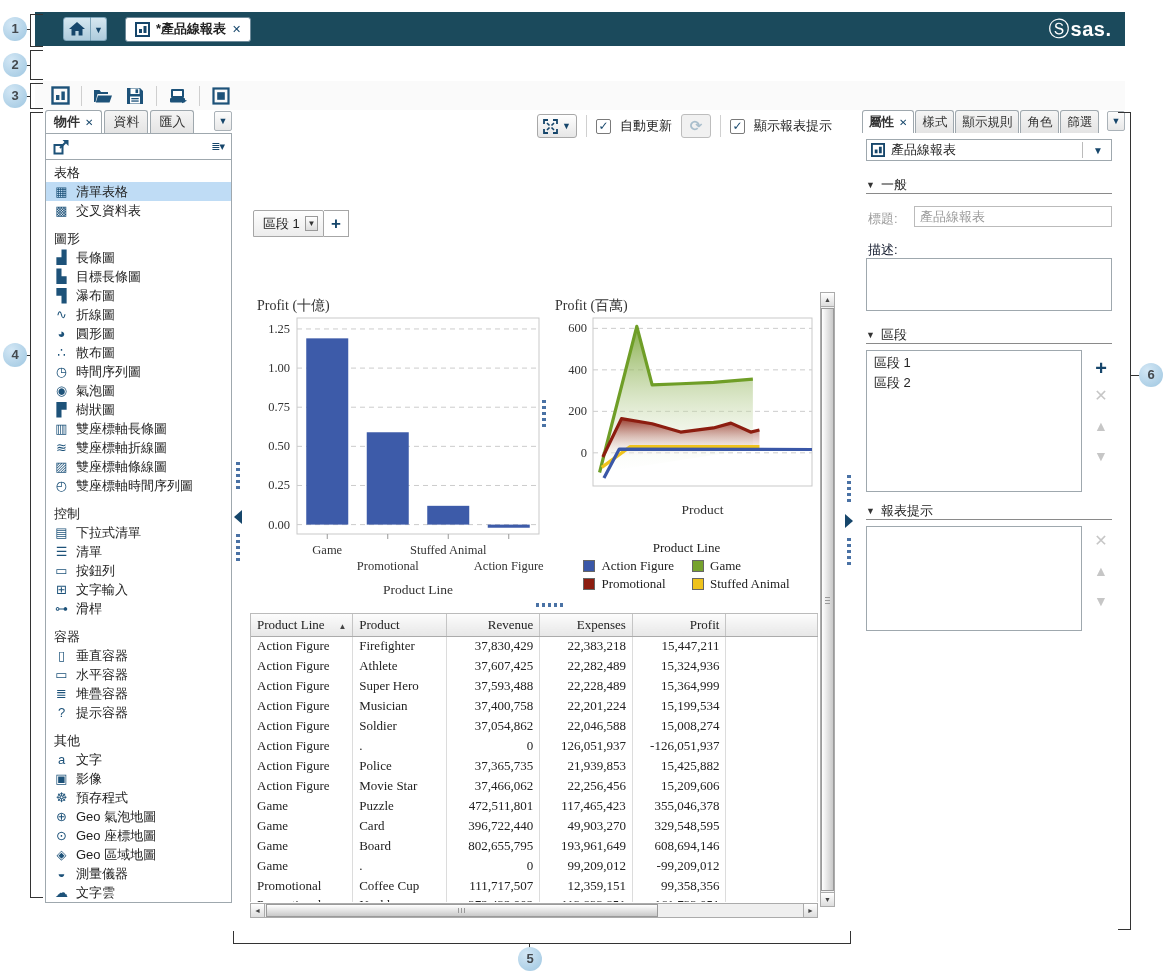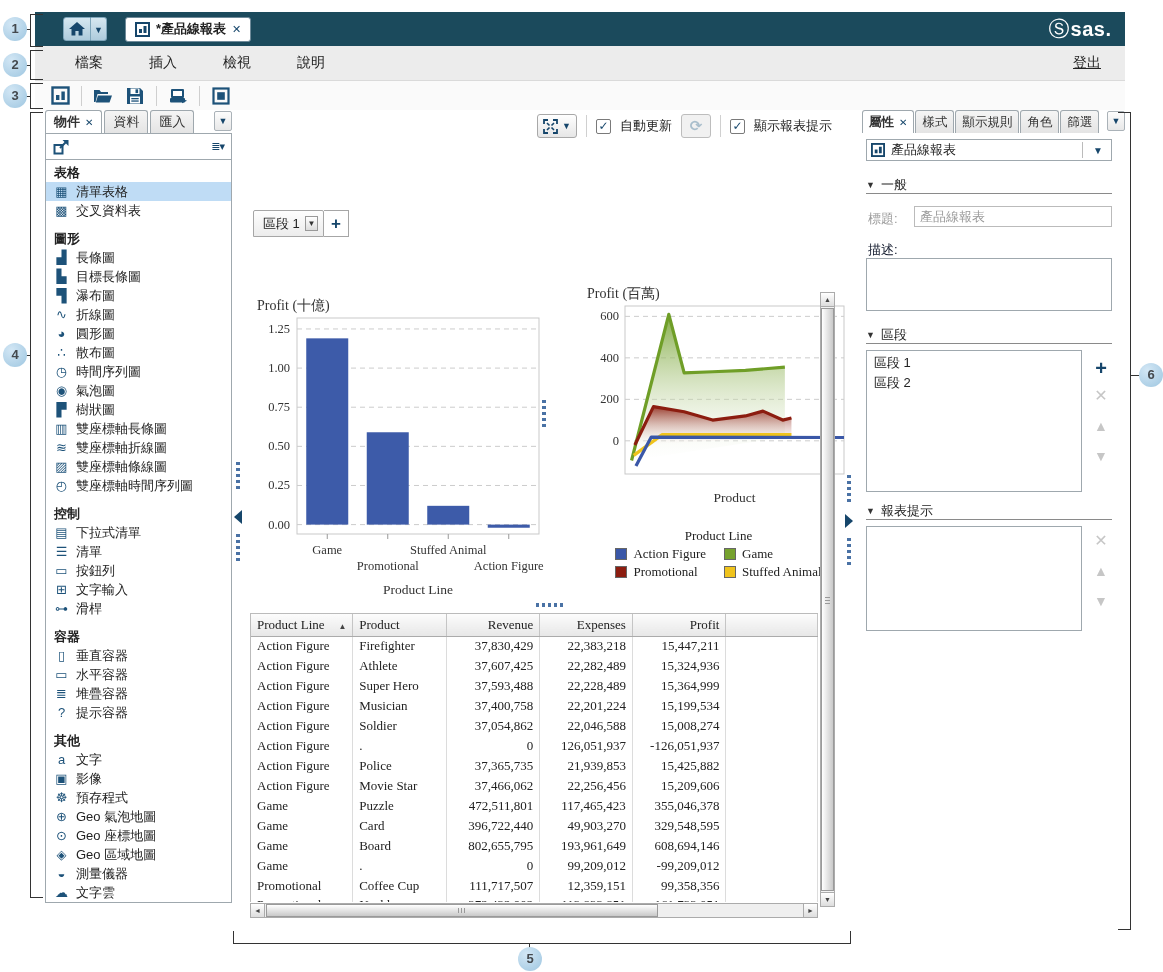--- a/index.html
+++ b/index.html
@@ -54,21 +54,21 @@
           border-radius:3px 3px 0 0; margin-right:2px; color:#333; }
   .ptab.active { background:#fff; font-weight:bold; height:23px; }
   .ptab .x { color:#16466B; font-weight:bold; font-size:10px; }
   .ptab-dd { margin-left:auto; width:18px; height:20px; border:1px solid #AAB2B8; background:linear-gradient(#FDFDFD,#E8E8E8);
              color:#16466B; font-size:9px; text-align:center; line-height:19px; border-radius:2px; }
   .panel-iconrow { position:absolute; left:0; top:23px; width:100%; height:26px; border:1px solid #9FA8AE; border-bottom:none;
                    background:#fff; display:flex; align-items:center; padding:0 7px; }
   .collapse-ic { margin-left:auto; color:#16466B; font-size:11px; letter-spacing:-1px; }
   .obj-list { position:absolute; left:0; top:49px; width:100%; bottom:0; border:1px solid #9FA8AE; background:#fff;
               overflow:hidden; padding-top:3px; font-size:13px; }
-  .sec-h { font-weight:bold; padding:1px 8px; height:19px; line-height:18px; }
+  .sec-h { font-weight:normal; padding:1px 8px; height:19px; line-height:18px; }
   .sec-gap { height:9px; }
   .obj-item { display:flex; align-items:center; gap:7px; height:19px; padding:0 8px; white-space:nowrap; }
   .obj-item.sel { background:#BFDCF5; }
   .obj-ico { width:15px; color:#1D5279; font-size:13px; line-height:19px; text-align:center; flex:none; }
 
   
   .splitter { position:absolute; top:98px; width:8px; height:820px; }
   .grip-dots { position:absolute; left:2px; width:4px; height:30px;
                background:repeating-linear-gradient(to bottom,#4A72A5 0 3px,transparent 3px 6px); }
   .arr-left  { position:absolute; left:0; width:0; height:0; border-top:7px solid transparent; border-bottom:7px solid transparent; border-right:8px solid #16466B; }
@@ -94,21 +94,21 @@
   .section-tabs { position:absolute; left:5px; top:100px; height:27px; display:flex; align-items:flex-end; }
   .sec-tab { height:27px; border:1px solid #A6A6A6; background:linear-gradient(#FEFEFE,#ECECEC);
              display:flex; align-items:center; gap:5px; padding:0 5px 0 9px; font-size:13px; border-radius:2px 2px 0 0; }
   .sec-tab .dd { width:13px; height:15px; border:1px solid #999; background:linear-gradient(#FFF,#DDD);
                  font-size:8px; line-height:14px; text-align:center; color:#333; }
   .plus-btn { width:25px; height:27px; border:1px solid #A6A6A6; border-left:none; background:#fff;
               color:#16466B; font-size:17px; font-weight:bold; text-align:center; line-height:25px; }
 
   .chart-box { position:absolute; background:#fff; }
   #barChart { left:7px; top:184px; width:290px; height:314px; }
-  #areaChart { left:307px; top:172px; width:263px; height:314px;margin-left:32px; }
+  #areaChart { left:307px; top:184px; width:263px; height:314px; }
   .legend { text-align:center; font-family:"Liberation Serif","DejaVu Serif",serif; font-size:13px; margin-top:2px; }
   .legend-grid { display:inline-grid; grid-template-columns:auto auto; gap:2px 18px; text-align:left; margin-top:2px; }
   .legend-entry { display:flex; align-items:center; gap:6px; }
   .legend-swatch { width:12px; height:12px; border:1px solid #666; flex:none; }
 
   .grip-v { position:absolute; width:4px; background:repeating-linear-gradient(to bottom,#4A72A5 0 3px,transparent 3px 6px); }
   .grip-h { position:absolute; height:4px; background:repeating-linear-gradient(to right,#4A72A5 0 3px,transparent 3px 6px); }
 
   
   .dtable-wrap { position:absolute; left:2px; top:503px; width:568px; height:289px; overflow:hidden;
@@ -203,29 +203,20 @@
       <span>*產品線報表</span>
       <span class="x">✕</span>
     </div>
     <div class="sas-logo">
       <span class="medallion">Ⓢ</span>
         <span class="word">sas</span>
         <span class="dot">.</span>
     </div>
   </div>
 
-  <div class="menubar">
-    <span id="menu-items" style="display:flex; gap:46px;">
-        <span class="menu-item">檔案</span>
-        <span class="menu-item">插入</span>
-        <span class="menu-item">檢視</span>
-        <span class="menu-item">說明</span>
-      </span>
-    <a class="logout" href="#">登出</a>
-  </div>
 
   <div class="toolbar">
     <span class="ticon">
       <svg width="19" height="19" viewBox="0 0 19 19">
           <rect x="1.5" y="1.5" width="16" height="16" fill="none" stroke="#1D5279" stroke-width="2.4"></rect>
           <rect x="5" y="9" width="3.4" height="5" fill="#1D5279"></rect>
           <rect x="10.4" y="5.5" width="3.4" height="8.5" fill="#1D5279"></rect>
         </svg>
     </span>
     <span class="tsep"></span>

